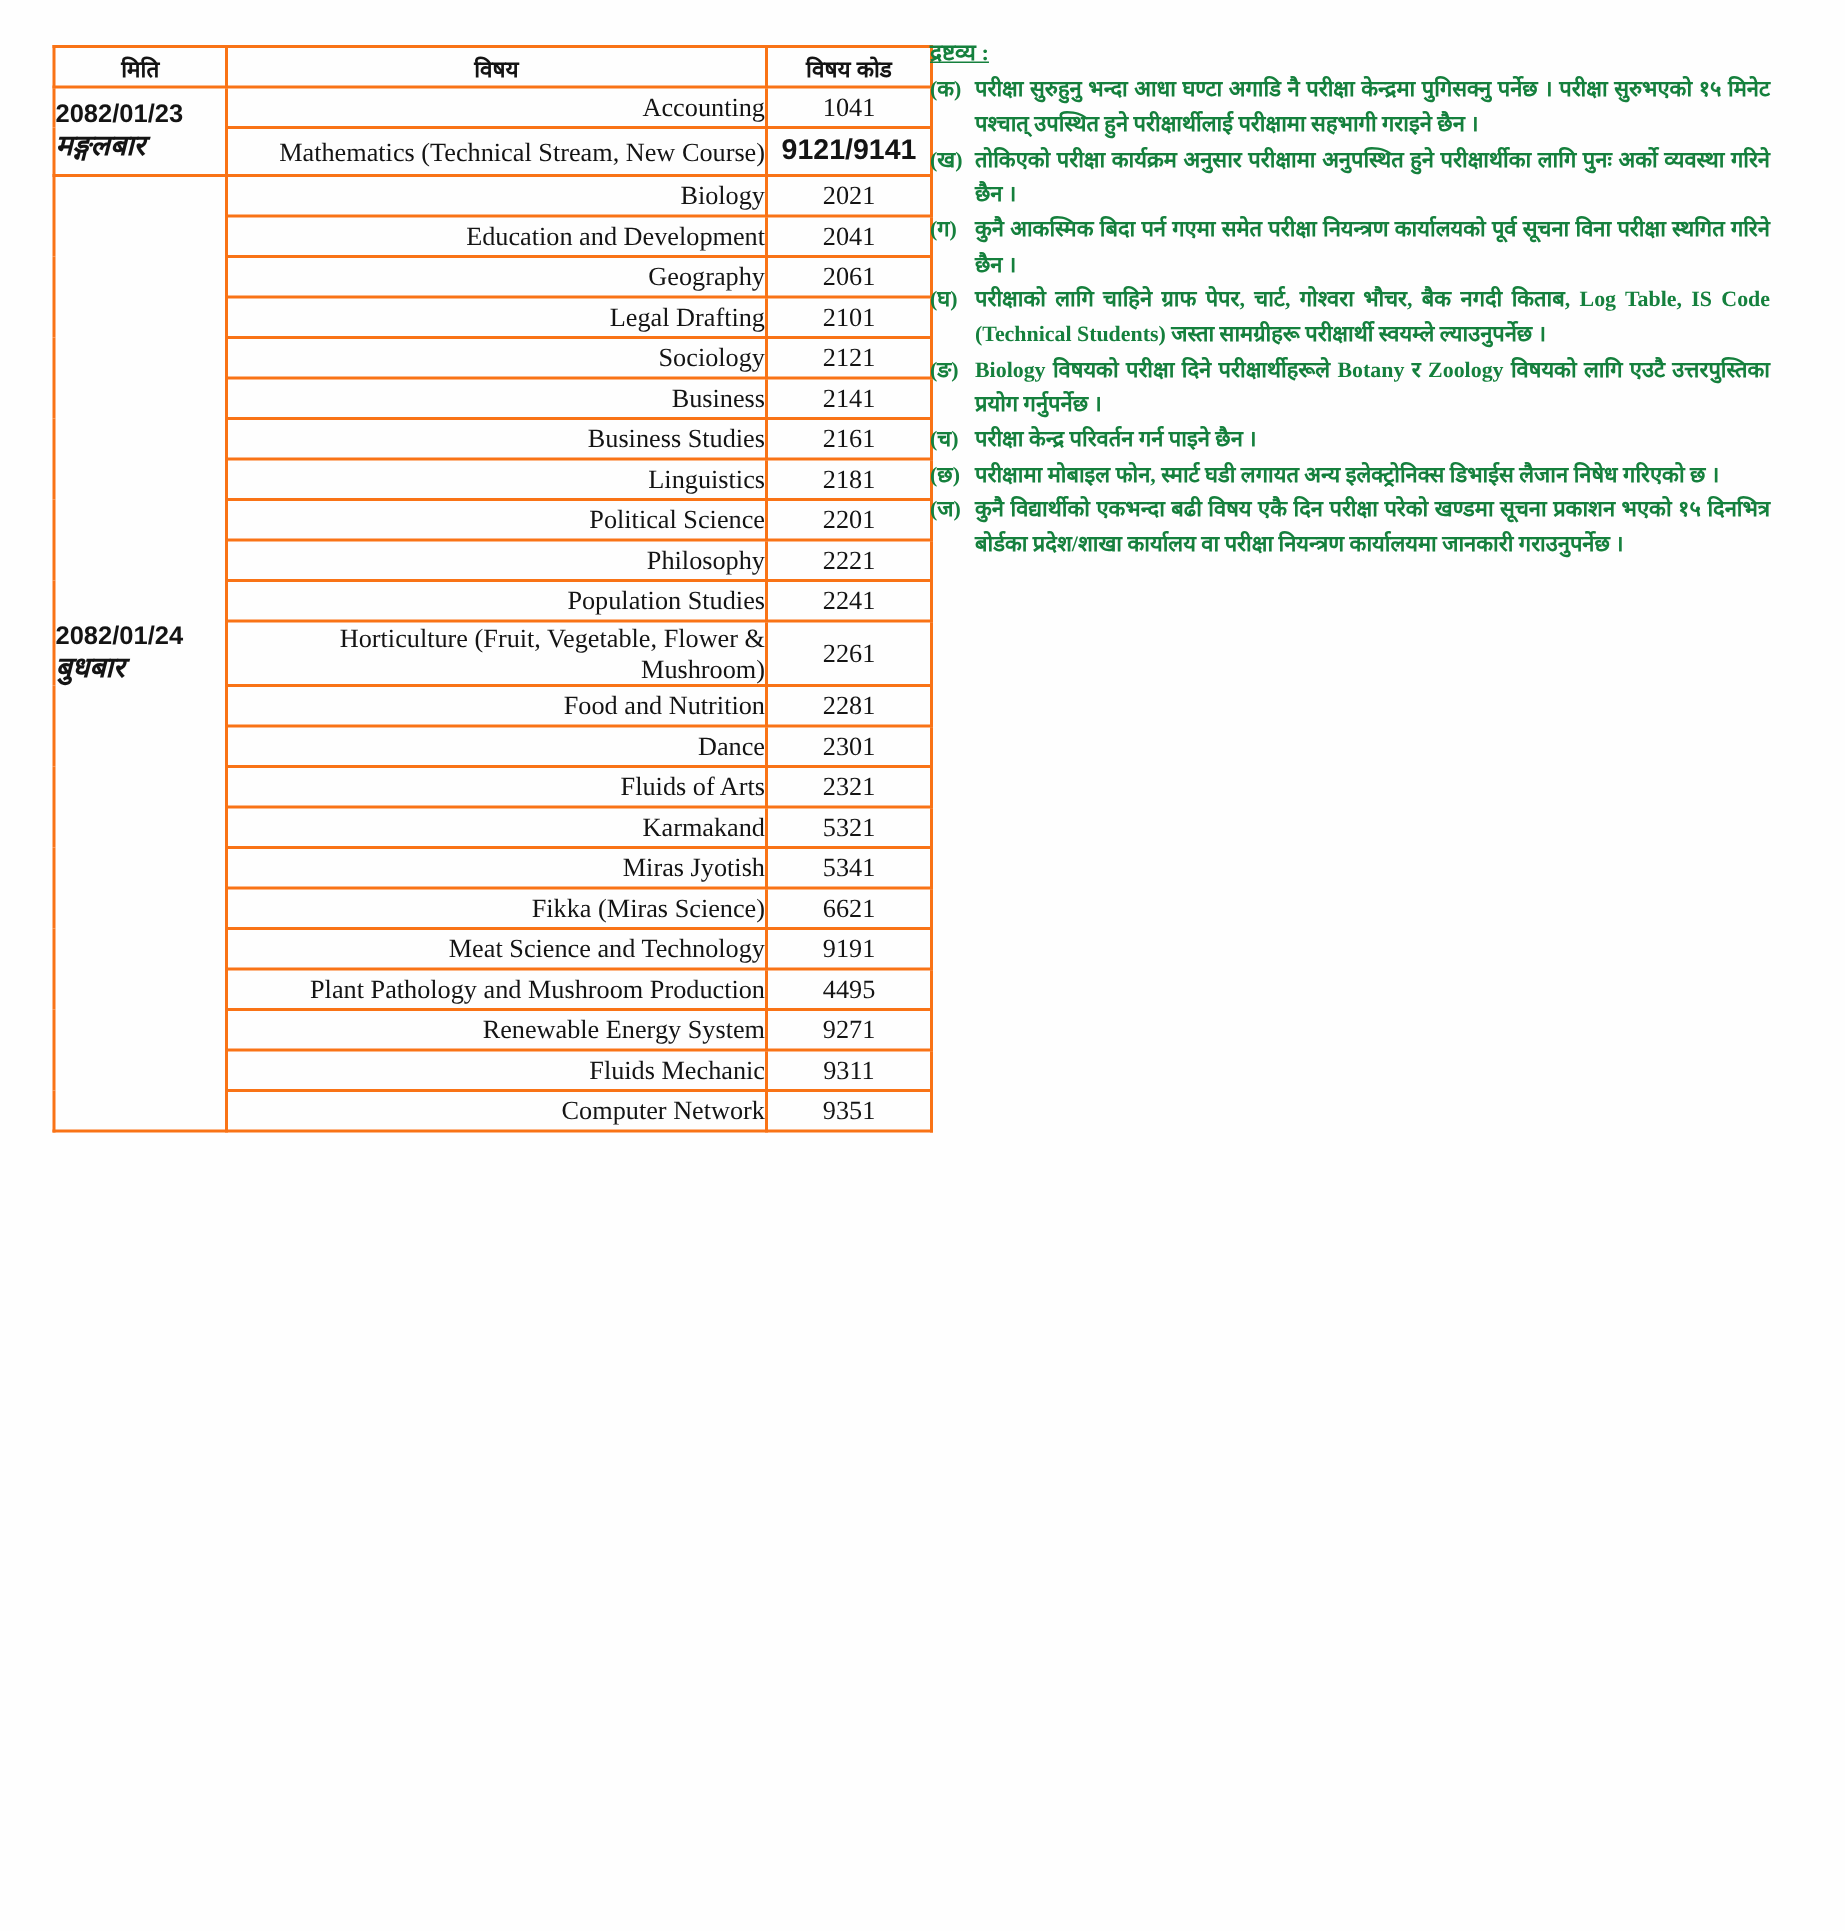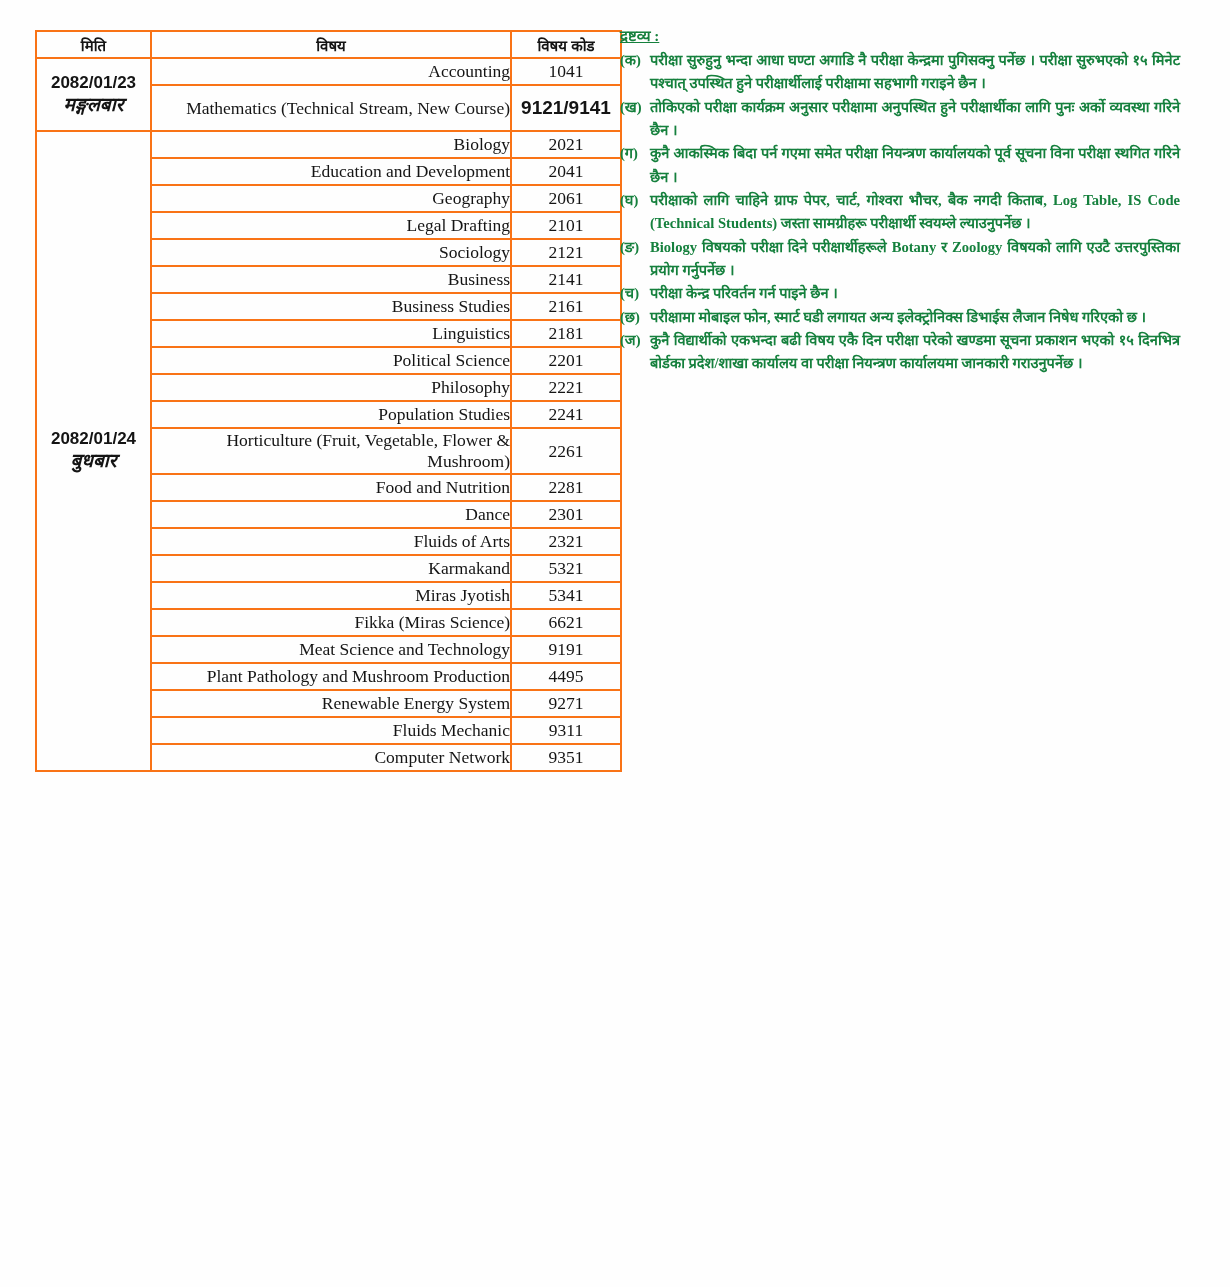--- a/index.html
+++ b/index.html
@@ -31,38 +31,37 @@
     padding: 0;
   }
   table.schedule th {
     height: 26px;
     font-family: "Liberation Sans", sans-serif;
     font-weight: 700;
     font-size: 15px;
     text-align: center;
   }
   table.schedule tr { height: 27px; }
-  table.schedule tr.tall { height: 46px; }
+  table.schedule tr.tall { height: 32px; }
   td.subject-cell {
     text-align: right;
     padding: 1px 6px 1px 9px;
     font-size: 17.5px;
     line-height: 1.18;
   }
   td.code-cell {
     text-align: center;
     font-size: 17.5px;
   }
   td.code-cell.large {
     font-family: "Liberation Sans", sans-serif;
     font-size: 19px;
     font-weight: 700;
   }
   td.date-cell {
-    text-align: center;
     vertical-align: middle;
     font-family: "Liberation Sans", sans-serif;
     font-weight: 700;
   }
   .date-line { font-size: 17px; line-height: 1.25; }
   .weekday-line { font-size: 19px; line-height: 1.3; font-style: italic; }
 
   
   .notes {
     position: absolute;

